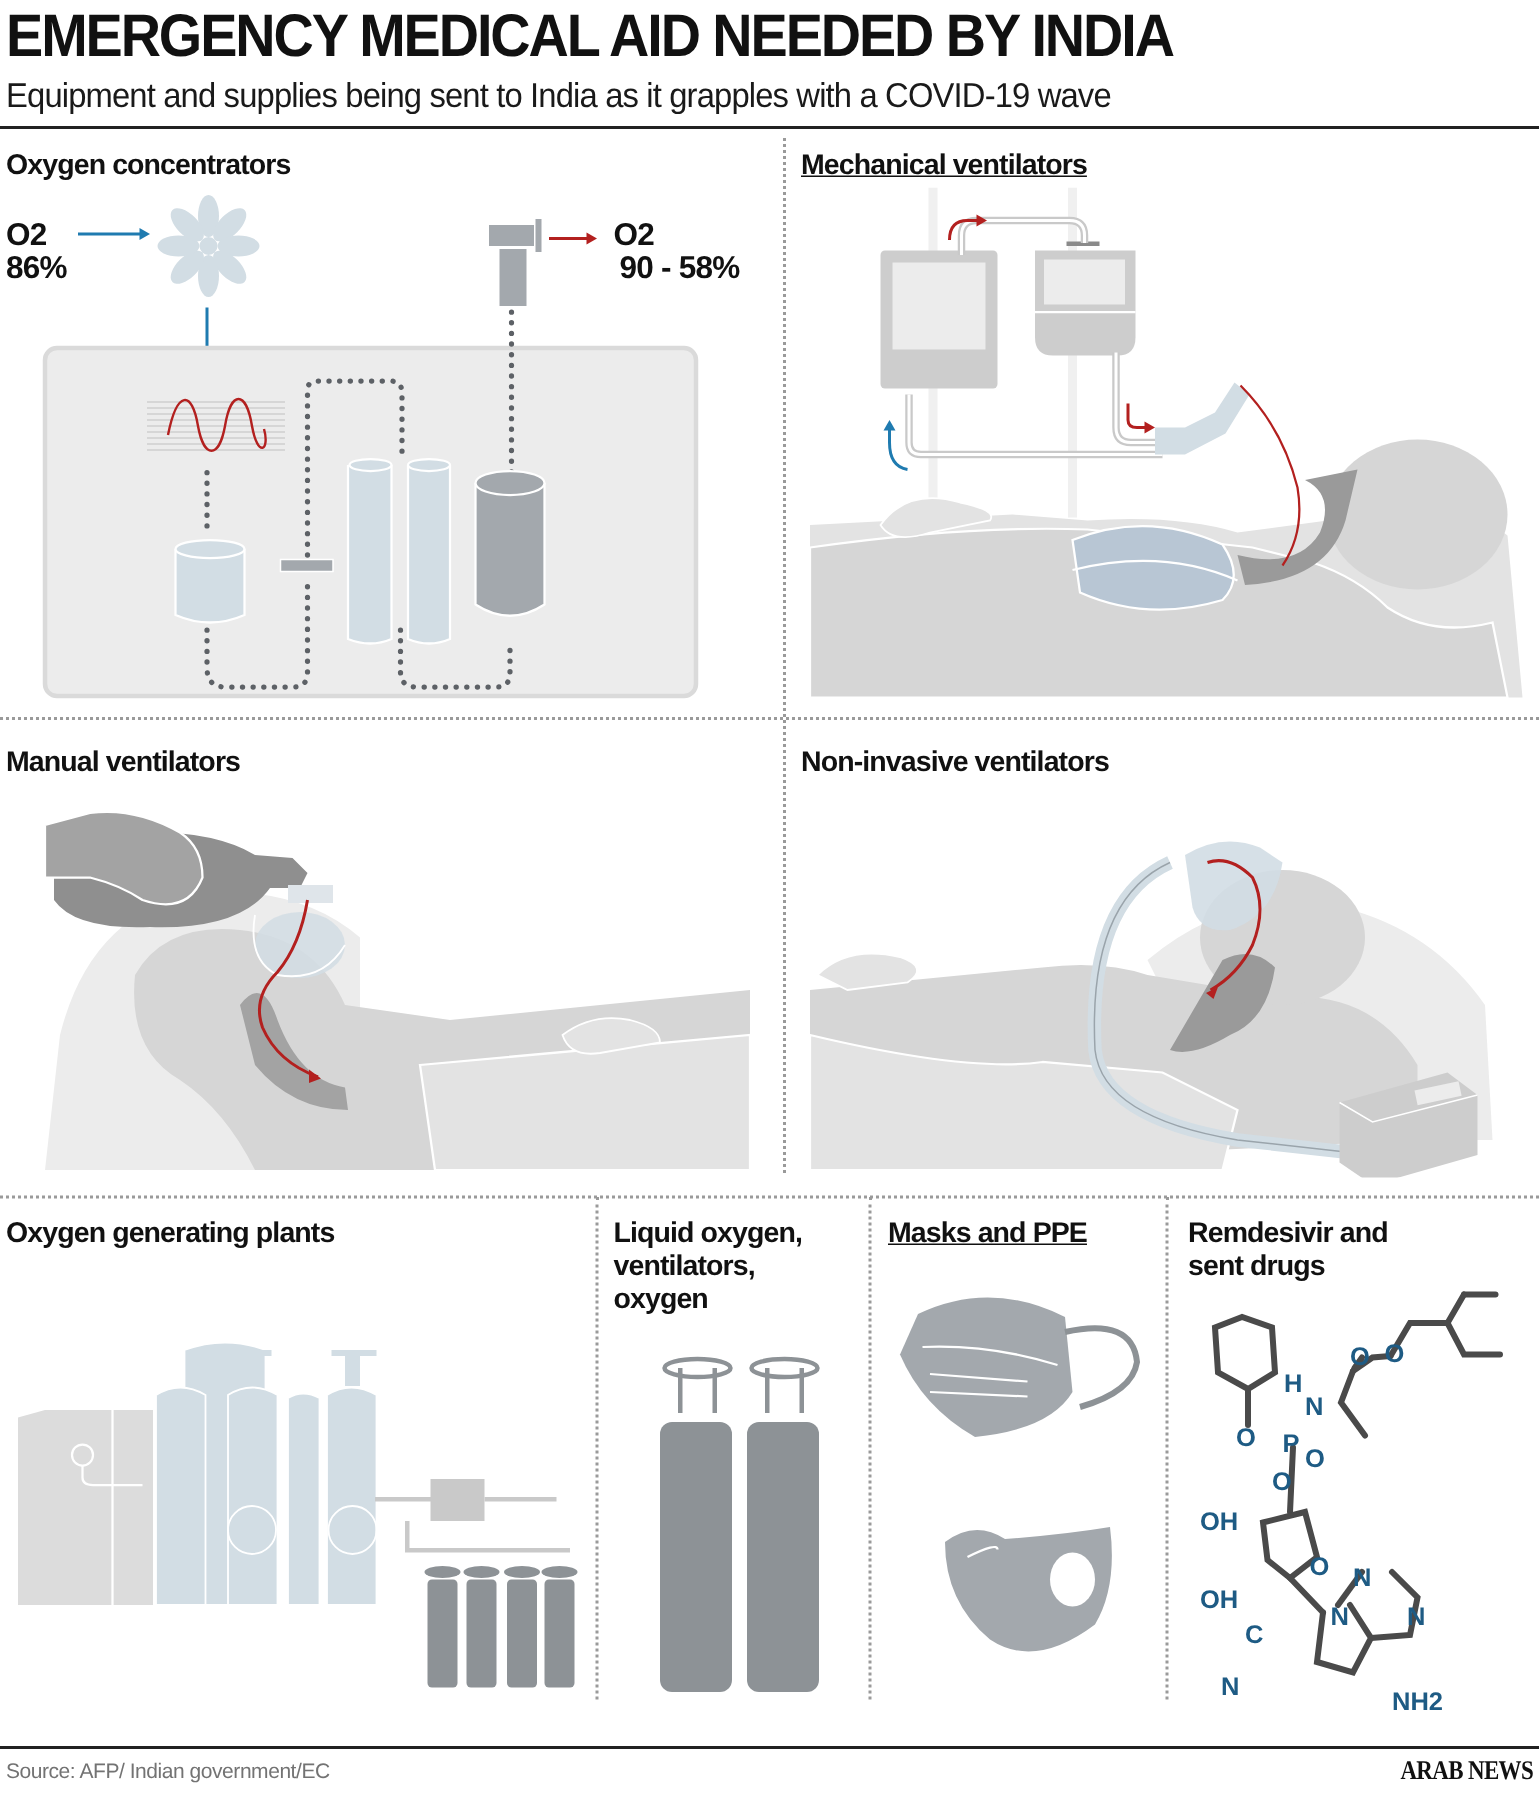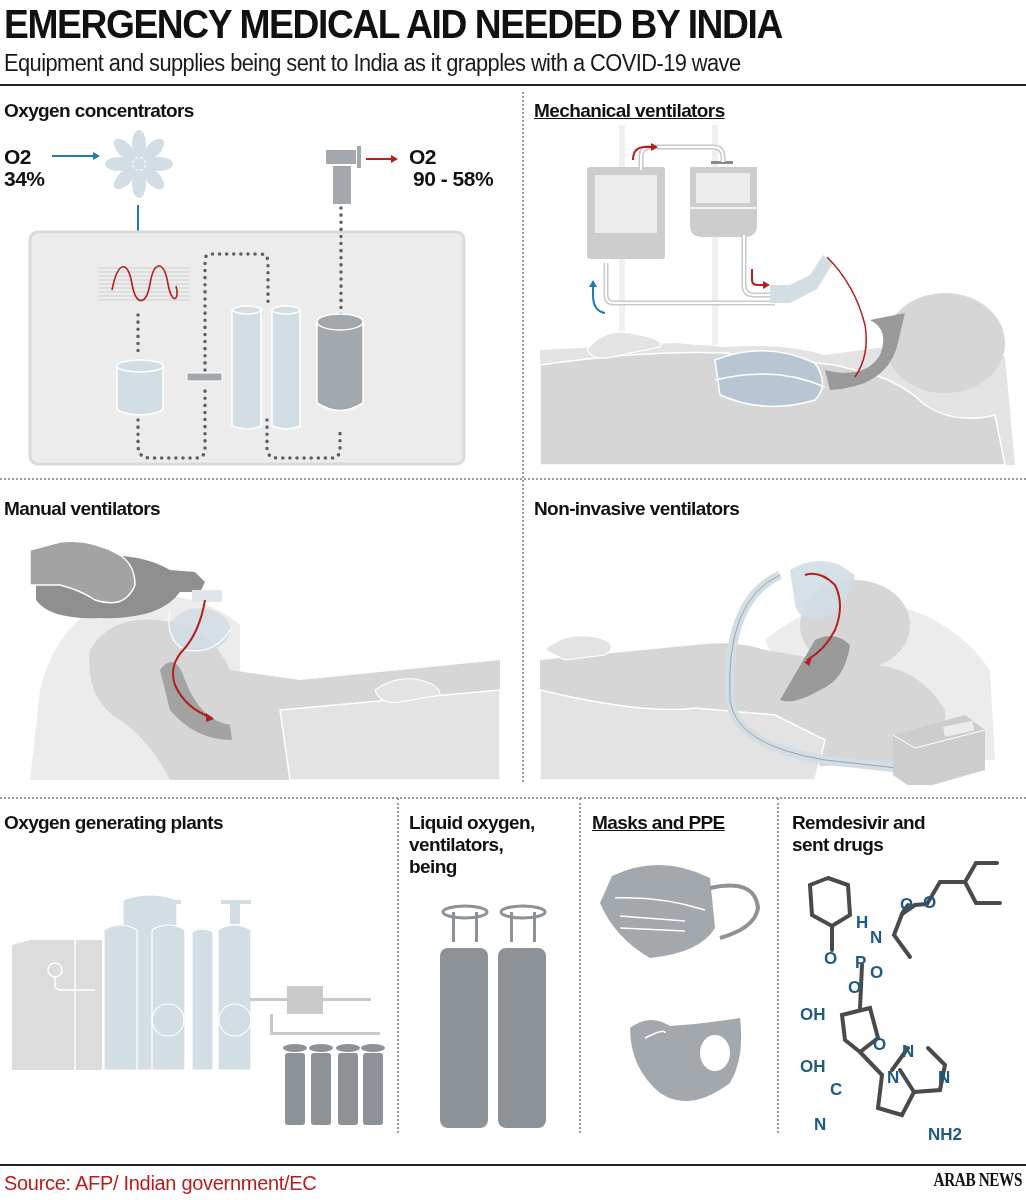--- a/index.html
+++ b/index.html
@@ -6,42 +6,42 @@
   body{width:1026px;height:1200px;position:relative;overflow:hidden;font-family:"Liberation Sans",sans-serif;color:#111;}
   .title{position:absolute;left:4px;top:2px;font-size:40px;font-weight:bold;letter-spacing:-1.5px;transform:scaleX(0.93);transform-origin:left top;white-space:nowrap;}
   .subtitle{position:absolute;left:4px;top:50px;font-size:23px;letter-spacing:-0.6px;transform:scaleX(0.95);transform-origin:left top;white-space:nowrap;color:#1a1a1a;}
   .rule-top{position:absolute;left:0;top:84px;width:1026px;height:2px;background:#222;}
   .rule-bottom{position:absolute;left:0;top:1164px;width:1026px;height:2px;background:#222;}
   .vdots{position:absolute;width:0;border-left:2px dotted #9a9a9a;}
   .hdots{position:absolute;height:0;border-top:2px dotted #9a9a9a;}
   .sec-title{position:absolute;font-size:19px;font-weight:bold;letter-spacing:-0.6px;line-height:22px;white-space:nowrap;}
   .panel{position:absolute;}
   .o2{position:absolute;font-size:21px;font-weight:bold;line-height:22px;letter-spacing:-0.5px;white-space:nowrap;}
-  .source{position:absolute;left:4px;top:1172px;font-size:20px;color:#b91c1c;letter-spacing:-0.3px;}
+  .source{position:absolute;left:4px;top:1172px;font-size:14px;color:#737373;letter-spacing:-0.3px;}
   .brand{position:absolute;right:4px;top:1170px;font-family:"Liberation Serif",serif;font-size:18px;font-weight:bold;letter-spacing:-0.5px;transform:scaleX(0.85);transform-origin:right top;}
   .atom{font-family:"Liberation Sans",sans-serif;font-weight:bold;font-size:17px;fill:#1e5b84;}
 </style>
 </head>
 <body>
 
 <div class="title">EMERGENCY MEDICAL AID NEEDED BY INDIA</div>
 <div class="subtitle">Equipment and supplies being sent to India as it grapples with a COVID-19 wave</div>
 <div class="rule-top"></div>
 
 <div class="vdots" style="left:522px;top:92px;height:690px;"></div>
 <div class="hdots" style="left:0;top:478px;width:1026px;"></div>
 <div class="hdots" style="left:0;top:797px;width:1026px;"></div>
 <div class="vdots" style="left:397px;top:798px;height:335px;"></div>
 <div class="vdots" style="left:579px;top:798px;height:335px;"></div>
 <div class="vdots" style="left:777px;top:798px;height:335px;"></div>
 
 <div class="sec-title" style="left:4px;top:100px;">Oxygen concentrators</div>
 <div class="o2" style="left:4px;top:146px;">
   <div>O2</div>
-  <div>34%</div>
+  <div>86%</div>
 </div>
 <div class="o2" style="left:409px;top:146px;">
   <div>O2</div>
   <div style="padding-left:4px;">90 - 58%</div>
 </div>
 <svg class="panel" style="left:0;top:90px;" width="520" height="385" viewBox="0 0 520 385">
 
   <g>
     <line x1="52" y1="66" x2="96" y2="66" stroke="#1f7bb0" stroke-width="2"></line>
     <polygon points="100,66 93,62 93,70" fill="#1f7bb0"></polygon>
@@ -244,21 +244,21 @@
     <ellipse cx="295" cy="178" rx="12" ry="4"></ellipse>
       <ellipse cx="321" cy="178" rx="12" ry="4"></ellipse>
     <ellipse cx="348" cy="178" rx="12" ry="4"></ellipse>
       <ellipse cx="373" cy="178" rx="12" ry="4"></ellipse>
   </g>
 </svg>
 
 <div class="sec-title" style="left:409px;top:812px;">
   <div>Liquid oxygen,</div>
   <div>ventilators,</div>
-  <div>being</div>
+  <div>oxygen</div>
 </div>
 <svg class="panel" style="left:430px;top:900px;" width="130" height="235" viewBox="0 0 130 235">
   <g>
     <ellipse cx="35" cy="12" rx="22" ry="6" fill="none" stroke="#8d9296" stroke-width="3"></ellipse>
     <rect x="22" y="12" width="3" height="30" fill="#8d9296"></rect>
       <rect x="45" y="12" width="3" height="30" fill="#8d9296"></rect>
     <rect x="10" y="48" width="48" height="180" rx="8" fill="#8d9296"></rect>
   </g>
   <g>
     <ellipse cx="93" cy="12" rx="22" ry="6" fill="none" stroke="#8d9296" stroke-width="3"></ellipse>

